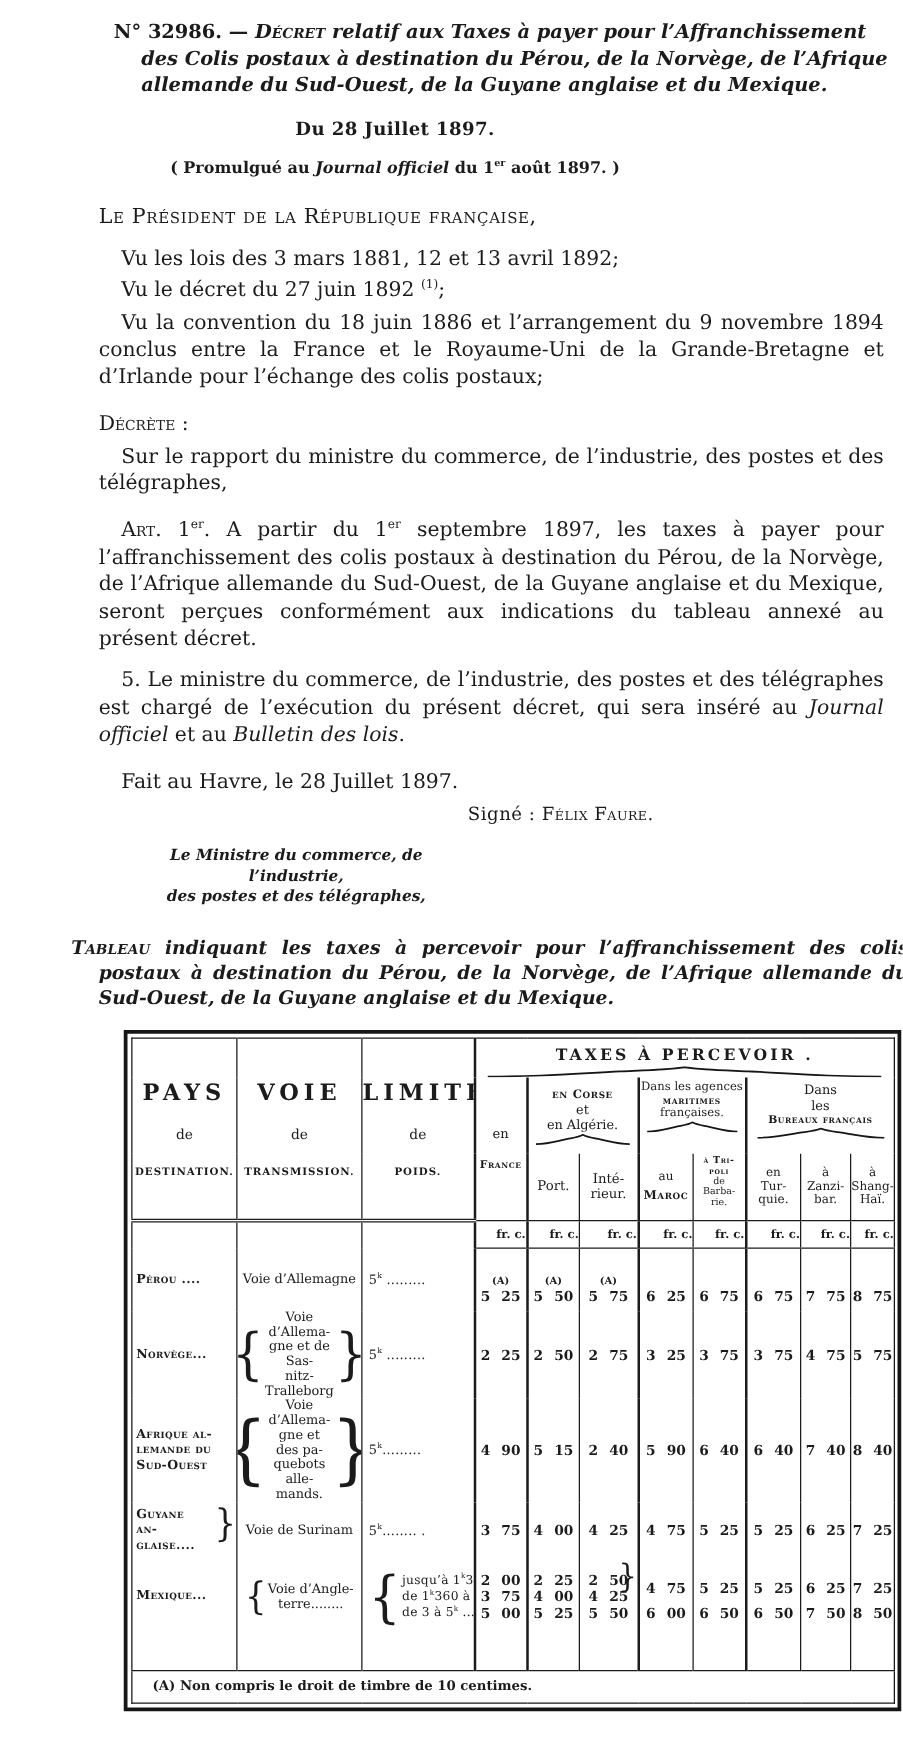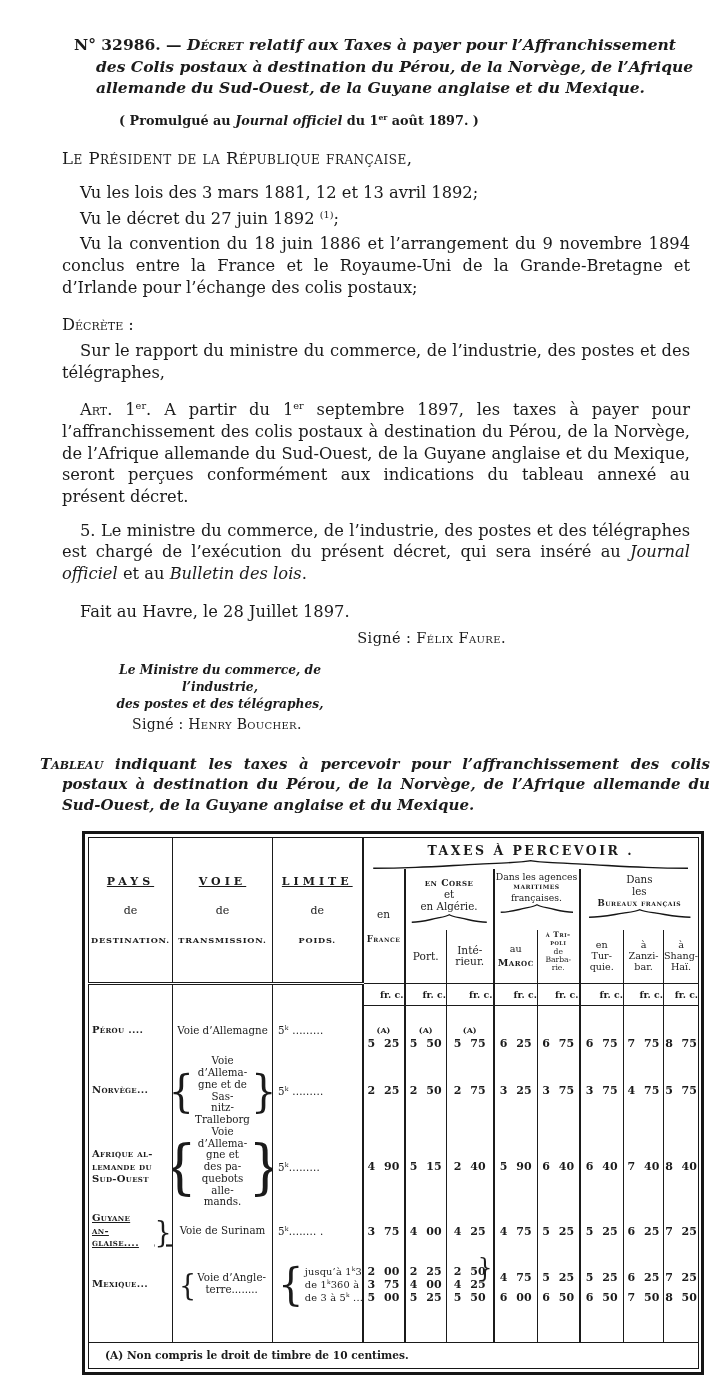--- a/index.html
+++ b/index.html
@@ -1,18 +1,18 @@
 <!DOCTYPE html>
 <html><head>
 <meta charset="utf-8">
 <style>
   html,body{margin:0;padding:0;background:#ffffff;}
   body{width:722px;height:1399px;overflow:hidden;color:#1b1b1b;
        font-family:"DejaVu Serif","Liberation Serif",serif;}
-  .page{box-sizing:border-box;width:598px;height:1399px;padding:34px 32px 0 32px;}
+  .page{box-sizing:border-box;width:598px;height:1399px;padding:14px 32px 0 32px;margin-left:17px;}
   .it{font-style:italic;}
   .sc{font-variant:small-caps;}
   .sup{vertical-align:super;font-size:0.6em;line-height:0;}
   .pre{white-space:pre-line;}
   
   .doctitle{margin:0 0 0 42px;width:600px;padding-left:22px;text-indent:-22px;
             font-size:15.5px;font-weight:700;line-height:1.4;}
   .centerline{text-align:center;}
   .dateline{margin-top:16px;font-size:14.5px;font-weight:600;letter-spacing:.3px;}
   .promulg{margin-top:14px;font-size:12.8px;font-weight:600;}
@@ -30,21 +30,21 @@
            font-size:15px;font-weight:700;line-height:1.35;text-align:justify;}
   
   .tablewrap{margin:16px 0 0 50px;width:622px;box-sizing:border-box;
              border:3px solid #161616;padding:3px;background:#fff;}
   table{border-collapse:collapse;table-layout:fixed;width:610px;border:1px solid #161616;}
   td{padding:0;vertical-align:middle;overflow:hidden;}
   .b1{border-left:1px solid #1b1b1b;}
   .b2{border-left:2px solid #1b1b1b;}
   
   .hlab{height:144px;vertical-align:middle;text-align:center;}
-  .hlab .hl1{font-size:11px;font-weight:700;letter-spacing:4px;text-decoration:underline;}
+  .hlab .hl1{font-size:18px;font-weight:700;letter-spacing:4px;}
   .hlab .hl2{font-size:11px;margin:16px 0 18px;}
   .hlab .hl3{font-size:8.2px;font-weight:700;letter-spacing:.8px;}
   .htaxes{height:30px;vertical-align:top;text-align:center;}
   .htx{font-size:12.5px;font-weight:700;letter-spacing:2.5px;padding-top:5px;}
   .hbrace{display:block;width:96%;height:9px;margin:2px auto 0;}
   .hgrp{height:58px;vertical-align:top;text-align:center;}
   .hgrp .gl{line-height:1.2;}
   .f10{font-size:10.3px;}
   .f9{font-size:9.3px;}
   .scb{font-variant:small-caps;font-weight:700;letter-spacing:.5px;}
@@ -65,40 +65,41 @@
   .voie{font-size:10.3px;text-align:center;line-height:1.14;}
   .lim{font-size:10.3px;text-align:left;padding-left:5px;letter-spacing:.2px;}
   .val{font-size:11px;font-weight:700;text-align:center;word-spacing:5px;}
   .amark{font-size:8px;font-weight:700;margin:0 0 2px;}
   .bot{vertical-align:bottom;padding-bottom:5px;}
   .vwrap{display:flex;align-items:center;justify-content:center;gap:1px;}
   .vb{font-weight:400;line-height:1;transform:scaleY(1.12);}
   .vb3{font-size:40px;}
   .vb4{font-size:54px;}
   .vb2{font-size:27px;}
-  .gwrap{display:flex;align-items:center;gap:12px;text-decoration:underline;}
+  .gwrap{display:flex;align-items:flex-start;gap:12px;}
   .mxl{font-size:9.8px;line-height:13px;white-space:nowrap;}
   .mxv{font-size:11px;font-weight:700;line-height:13px;word-spacing:5px;text-align:center;}
   .mxrel{position:relative;}
   .mxbrace{position:absolute;right:0px;top:1px;font-size:23px;line-height:26px;}
   .mx-top{height:26px;display:flex;align-items:center;justify-content:center;
           font-size:11px;font-weight:700;word-spacing:5px;}
   .mx-bot{height:14px;display:flex;align-items:center;justify-content:center;
           font-size:11px;font-weight:700;word-spacing:5px;}
   .spacer td{height:28px;}
   .tnote{border-top:1px solid #1b1b1b;font-size:10.6px;font-weight:700;
          padding:6px 0 7px 16px;text-align:left;}
 </style>
 </head>
 <body>
 
 <div class="page">
 
   <p class="doctitle"><span>N° 32986. — </span><span class="it sc">Décret</span><span class="it"> relatif aux Taxes à payer pour l’Affranchissement des Colis postaux à destination du Pérou, de la Norvège, de l’Afrique allemande du Sud-Ouest, de la Guyane anglaise et du Mexique.</span></p>
 
+  <p class="dateline centerline"><span>Du 28 Juillet 1897.</span></p>
 
   <p class="promulg centerline"><span>( Promulgué au </span><span class="it">Journal officiel</span><span> du 1</span><span class="sup">er</span><span> août 1897. )</span></p>
 
   <p class="para president mt-lg"><span class="sc">Le Président de la République française,</span></p>
 
   <p class="para ind"><span>Vu les lois des 3 mars 1881, 12 et 13 avril 1892;</span></p>
   <p class="para ind mt-sm"><span>Vu le décret du 27 juin 1892 </span><span class="sup">(1)</span><span>;</span></p>
   <p class="para ind mt-sm"><span>Vu la convention du 18 juin 1886 et l’arrangement du 9 novembre 1894 conclus entre la France et le Royaume-Uni de la Grande-Bretagne et d’Irlande pour l’échange des colis postaux;</span></p>
   <p class="para mt-md"><span class="sc">Décrète :</span></p>
 
@@ -106,21 +107,20 @@
 
   <p class="para ind mt-md"><span class="sc">Art. 1</span><span class="sup">er</span><span>. A partir du 1</span><span class="sup">er</span><span> septembre 1897, les taxes à payer pour l’affranchissement des colis postaux à destination du Pérou, de la Norvège, de l’Afrique allemande du Sud-Ouest, de la Guyane anglaise et du Mexique, seront perçues conformément aux indications du tableau annexé au présent décret.</span></p>
   <p class="para ind"><span>5. Le ministre du commerce, de l’industrie, des postes et des télégraphes est chargé de l’exécution du présent décret, qui sera inséré au </span><span class="it">Journal officiel</span><span> et au </span><span class="it">Bulletin des lois</span><span>.</span></p>
 
   <p class="para ind mt-md"><span>Fait au Havre, le 28 Juillet 1897.</span></p>
 
   <p class="sig-right"><span>Signé : </span><span class="sc">Félix Faure</span><span>.</span></p>
 
   <p class="ministre"><span class="it">Le Ministre du commerce, de l’industrie,
 des postes et des télégraphes,</span></p>
-  <p class="boucher"><span>Signé : </span><span class="sc">Henry Boucher</span><span>.</span></p>
 
   <p class="caption"><span class="it sc">Tableau</span><span class="it"> indiquant les taxes à percevoir pour l’affranchissement des colis postaux à destination du Pérou, de la Norvège, de l’Afrique allemande du Sud-Ouest, de la Guyane anglaise et du Mexique.</span></p>
 
   <div class="tablewrap">
   <table>
     <colgroup>
       <col style="width:84px">
           <col style="width:100px">
           <col style="width:90px">
       <col style="width:42px">

